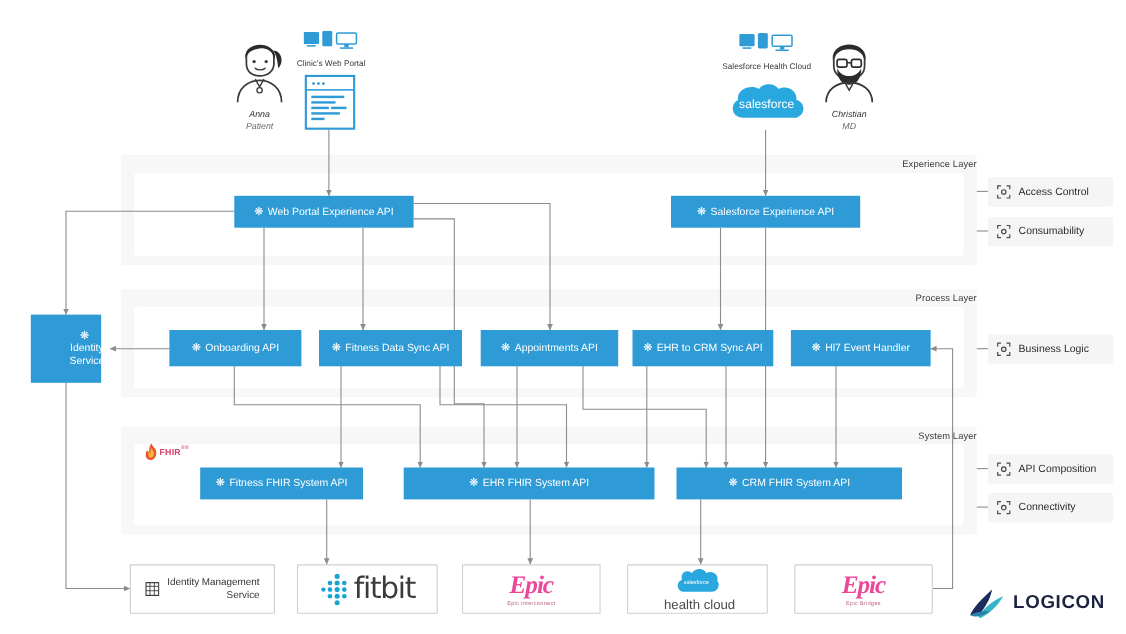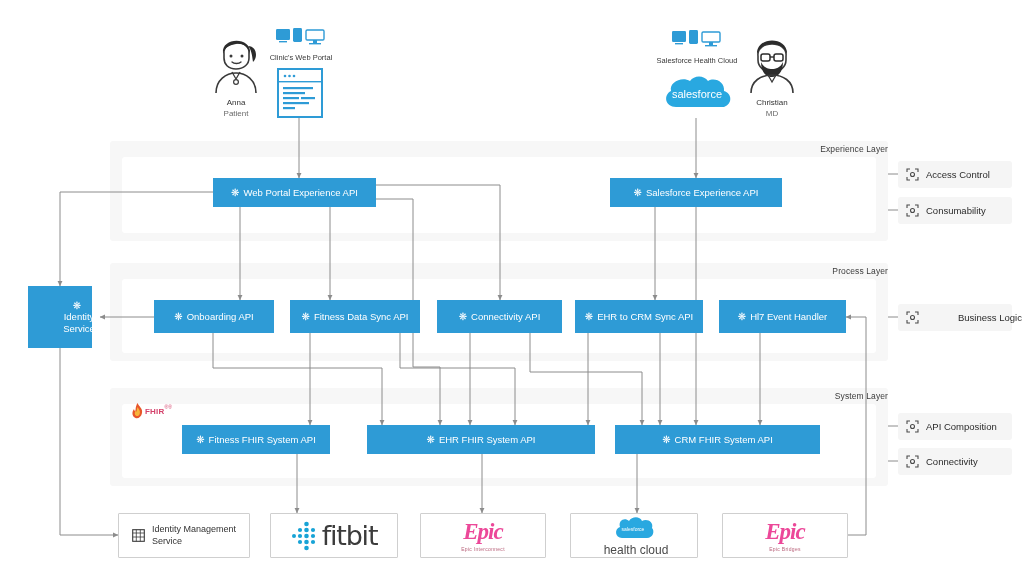--- a/index.html
+++ b/index.html
@@ -19,30 +19,30 @@
   .api-box .glyph{display:inline-block;margin-right:4px;font-size:10px;line-height:1;
                   position:relative;top:.5px;}
   .api-box.stacked{flex-direction:column;padding-left:42px;}
   .api-box .lbl{white-space:pre-line;}
 
   
   .plain-box{position:absolute;background:#ffffff;border:1px solid #cfcfcf;
              box-sizing:border-box;display:flex;align-items:center;
              justify-content:center;border-radius:1px;}
 
-  .ident-label{font-size:9px;color:#333;text-align:left;line-height:1.3;}
+  .ident-label{font-size:9px;color:#333;text-align:right;line-height:1.3;}
 
   
   .pill{position:absolute;background:#f5f5f5;border-radius:3px;display:flex;
         align-items:center;box-sizing:border-box;padding-left:8px;}
   .pill .pill-ico{width:13px;height:13px;margin-right:7px;flex:0 0 auto;}
   .pill .pill-txt{font-size:9.5px;color:#2b2b2b;white-space:nowrap;}
 
   
-  .actor{position:absolute;text-align:center;}
+  .actor{position:absolute;text-align:center;font-style:italic;}
   .actor-name{font-size:8px;color:#333;line-height:1.35;}
   .cap{position:absolute;font-size:7.5px;color:#3a3a3a;text-align:center;
        white-space:nowrap;}
 
   
   svg.wires{position:absolute;left:0;top:0;width:1024px;height:576px;
             pointer-events:none;}
   .w{stroke:#8c8c8c;stroke-width:1;fill:none;}
 
   
@@ -221,21 +221,21 @@
   <div class="api-box" style="left:154px;top:300px;width:120px;height:33px;">
     <span class="glyph">❋</span>
     <span class="lbl">Onboarding API</span>
   </div>
   <div class="api-box" style="left:290px;top:300px;width:130px;height:33px;">
     <span class="glyph">❋</span>
     <span class="lbl">Fitness Data Sync API</span>
   </div>
   <div class="api-box" style="left:437px;top:300px;width:125px;height:33px;">
     <span class="glyph">❋</span>
-    <span class="lbl">Connectivity API</span>
+    <span class="lbl">Appointments API</span>
   </div>
   <div class="api-box" style="left:575px;top:300px;width:128px;height:33px;">
     <span class="glyph">❋</span>
     <span class="lbl">EHR to CRM Sync API</span>
   </div>
   <div class="api-box" style="left:719px;top:300px;width:127px;height:33px;">
     <span class="glyph">❋</span>
     <span class="lbl">Hl7 Event Handler</span>
   </div>
 
@@ -323,21 +323,21 @@
     </svg>
     <span class="pill-txt">Consumability</span>
   </div>
   <div class="pill" style="left:898px;top:161px;width:114px;height:27px;">
     <svg class="pill-ico" viewBox="0 0 13 13">
       <path d="M1 4 V1 H4 M9 1 H12 V4 M12 9 V12 H9 M4 12 H1 V9" fill="none" stroke="#4a4a4a" stroke-width="1.1"></path>
       <circle cx="6.5" cy="6.5" r="2" fill="none" stroke="#4a4a4a" stroke-width="1.1"></circle>
     </svg>
     <span class="pill-txt">Access Control</span>
   </div>
-  <div class="pill" style="left:898px;top:304px;width:114px;height:27px;gap:32px;">
+  <div class="pill" style="left:898px;top:304px;width:114px;height:27px;">
     <svg class="pill-ico" viewBox="0 0 13 13">
       <path d="M1 4 V1 H4 M9 1 H12 V4 M12 9 V12 H9 M4 12 H1 V9" fill="none" stroke="#4a4a4a" stroke-width="1.1"></path>
       <circle cx="6.5" cy="6.5" r="2" fill="none" stroke="#4a4a4a" stroke-width="1.1"></circle>
     </svg>
     <span class="pill-txt">Business Logic</span>
   </div>
   <div class="pill" style="left:898px;top:413px;width:114px;height:27px;">
     <svg class="pill-ico" viewBox="0 0 13 13">
       <path d="M1 4 V1 H4 M9 1 H12 V4 M12 9 V12 H9 M4 12 H1 V9" fill="none" stroke="#4a4a4a" stroke-width="1.1"></path>
       <circle cx="6.5" cy="6.5" r="2" fill="none" stroke="#4a4a4a" stroke-width="1.1"></circle>
@@ -345,14 +345,22 @@
     <span class="pill-txt">API Composition</span>
   </div>
   <div class="pill" style="left:898px;top:448px;width:114px;height:27px;">
     <svg class="pill-ico" viewBox="0 0 13 13">
       <path d="M1 4 V1 H4 M9 1 H12 V4 M12 9 V12 H9 M4 12 H1 V9" fill="none" stroke="#4a4a4a" stroke-width="1.1"></path>
       <circle cx="6.5" cy="6.5" r="2" fill="none" stroke="#4a4a4a" stroke-width="1.1"></circle>
     </svg>
     <span class="pill-txt">Connectivity</span>
   </div>
 
+  <div style="position:absolute;left:880px;top:533px;display:flex;align-items:center;">
+    <svg width="34" height="30" viewBox="0 0 34 30">
+      <path d="M2 26 C6 18, 12 12, 22 3 C20 12, 16 19, 9 27 Z" fill="#1d2a5c"></path>
+      <path d="M9 27 C16 19, 22 13, 32 9 C27 18, 19 25, 11 29 Z" fill="#35b4c9"></path>
+      <path d="M2 26 C8 23, 14 22, 20 23 C14 27, 7 29, 2 26 Z" fill="#2a7fa8"></path>
+    </svg>
+    <span class="logicon-word" style="margin-left:7px;">LOGICON</span>
+  </div>
 
 </div>
 
 </body></html>

